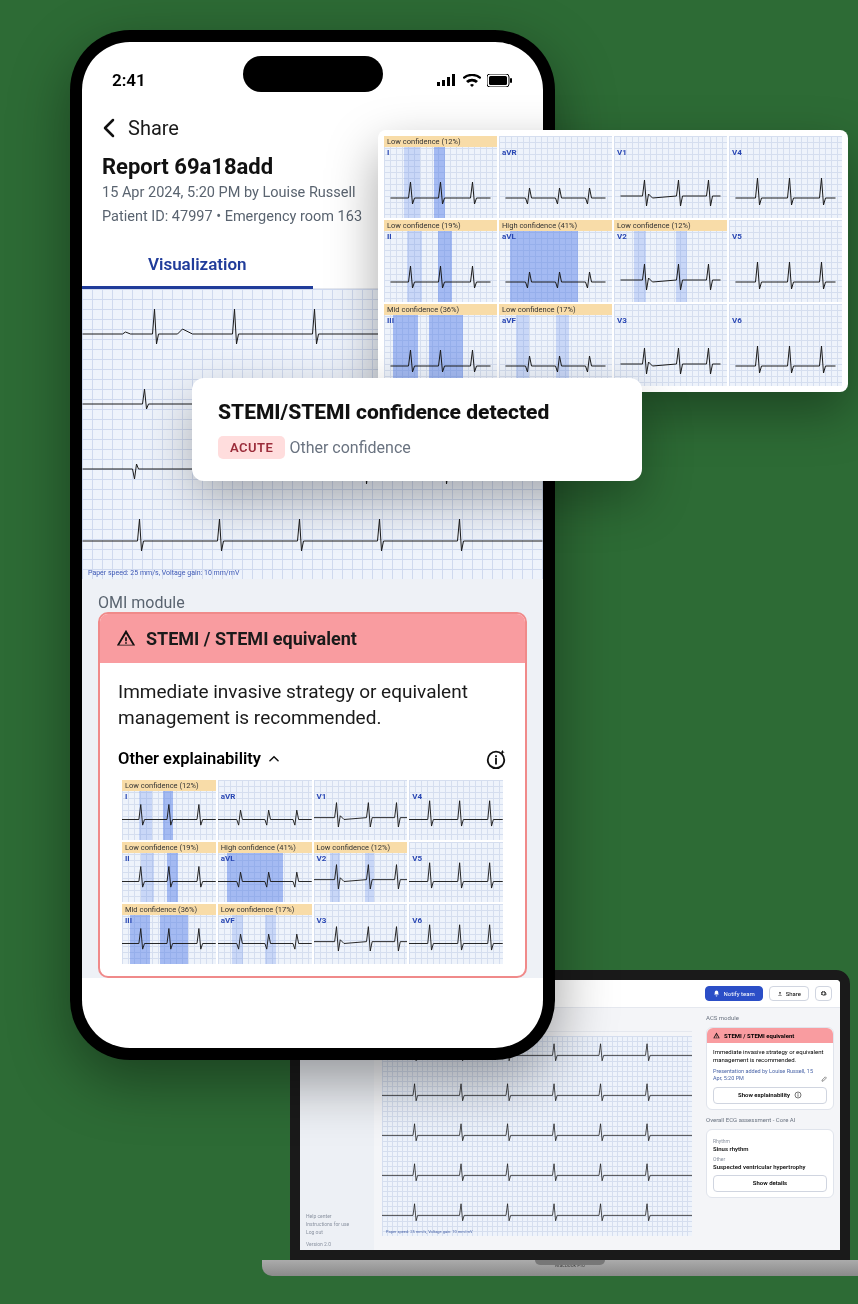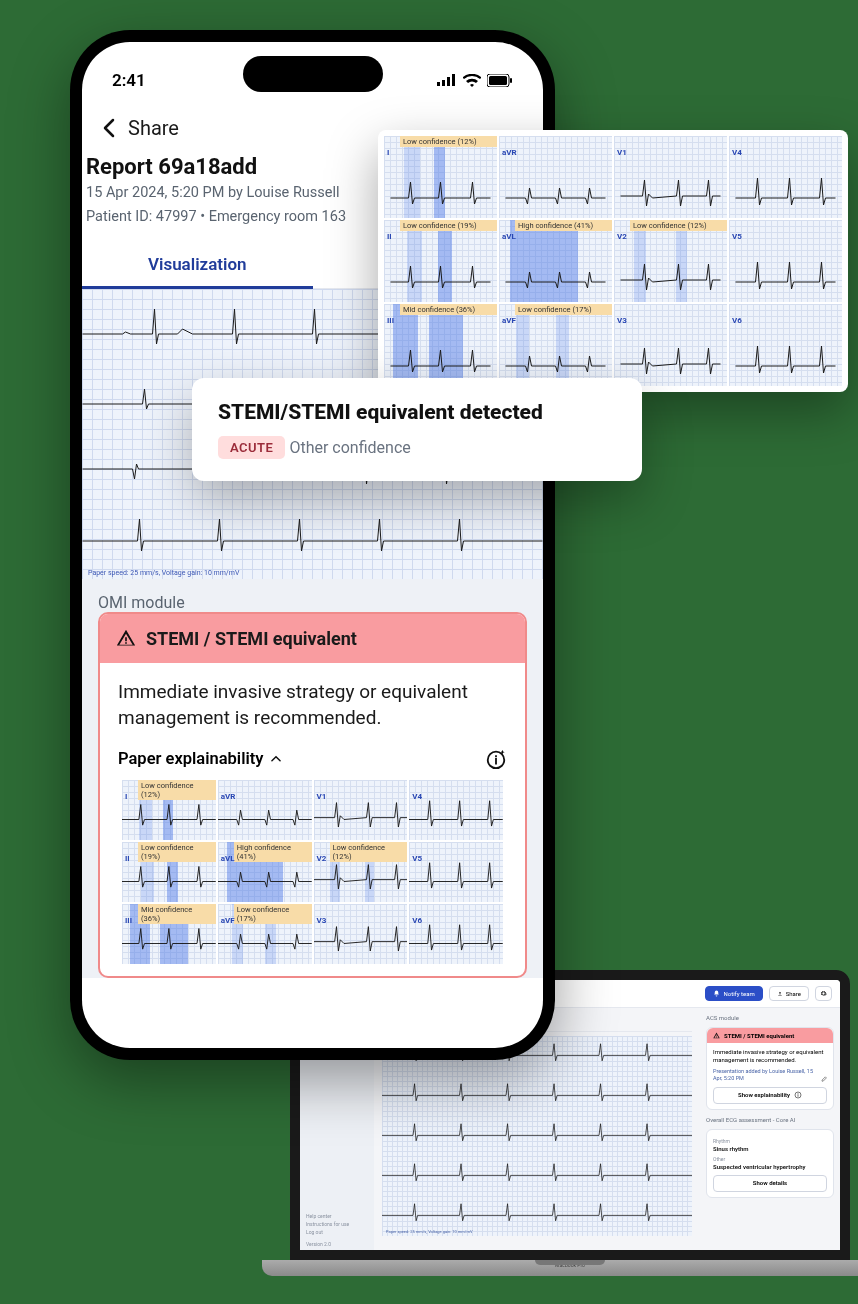--- a/index.html
+++ b/index.html
@@ -58,21 +58,21 @@
 
   .nav {
     display: flex;
     align-items: center;
     gap: 12px;
     padding: 18px 20px 8px;
     font-size: 20px;
   }
   .nav .home-label { font-weight: 400; color: #1a1a1a; }
 
-  .report-header { padding: 6px 4px 0; }
+  .report-header { padding: 6px 20px 0; }
   .report-title { font-size: 22px; font-weight: 700; color: #111; }
   .report-meta { font-size: 14.5px; color: #5a6470; margin-top: 4px; line-height: 1.4; }
 
   .tabs {
     display: flex;
     margin-top: 14px;
     border-bottom: 1px solid #e5e8ef;
   }
   .tab {
     flex: 0 0 50%;
@@ -161,21 +161,21 @@
     background-size: 6px 6px;
     position: relative;
     height: 78px;
     overflow: hidden;
   }
   .expl-label {
     position: absolute; top: 0; left: 0; right: 0;
     font-size: 7.5px; padding: 1px 3px;
     color: #333;
   }
-  .expl-label.badge { background: #f8dca8; margin-left: 16px; }
+  .expl-label.badge { background: #f8dca8; }
   .expl-lead {
     position: absolute; top: 12px; left: 3px;
     font-size: 8px; font-weight: 700; color: #2846b3;
   }
   .expl-highlight {
     position: absolute; top: 0; bottom: 0;
     background: #4a76e6; opacity: .45;
   }
   .expl-highlight.soft { opacity: .22; }
   .expl-cell svg { position: absolute; bottom: 8px; left: 0; width: 100%; height: 40px; }
@@ -522,21 +522,21 @@
         <div class="omi-card-header">
           <svg width="20" height="20" viewBox="0 0 24 24">
               <path fill="#111" d="M12 2L1 21h22L12 2zm0 5l8 13H4l8-13zm-1 4h2v5h-2zm0 6h2v2h-2z"></path>
             </svg>
           <span>STEMI / STEMI equivalent</span>
         </div>
         <div class="omi-body">
           <div class="omi-recommend">Immediate invasive strategy or equivalent management is recommended.</div>
           <div class="omi-toggle">
             <div class="omi-toggle-left">
-              <span>Paper explainability</span>
+              <span>Other explainability</span>
               <svg width="14" height="14" viewBox="0 0 24 24">
                   <path fill="none" stroke="#111" stroke-width="2.5" stroke-linecap="round" d="M5 15l7-7 7 7"></path>
                 </svg>
             </div>
             <svg width="22" height="22" viewBox="0 0 24 24">
                 <circle cx="12" cy="13" r="9" fill="none" stroke="#111" stroke-width="2"></circle>
                 <path fill="#111" d="M11 11h2v7h-2zm0-3h2v2h-2z"></path>
                 <path fill="#111" d="M19 2l.7 1.8L21.5 4.5 19.7 5.2 19 7l-.7-1.8L16.5 4.5l1.8-.7z"></path>
               </svg>
           </div>
@@ -739,18 +739,18 @@
         <div class="expl-label"></div>
         <div class="expl-lead">V6</div>
         <svg viewBox="0 0 100 40">
           <path class="wave" d="M0 28 L20 28 22 8 24 35 26 28 52 28 54 8 56 35 58 28 84 28 86 8 88 35 90 28 100 28"></path>
         </svg>
       </div>
     </div>
 </div>
 
 <div class="callout">
-  <div class="callout-title">STEMI/STEMI equivalent detected</div>
+  <div class="callout-title">STEMI/STEMI confidence detected</div>
   <div class="callout-row">
     <span class="badge-acute">ACUTE</span>
     <span class="callout-conf">Other confidence</span>
   </div>
 </div>
 
 </body></html>

